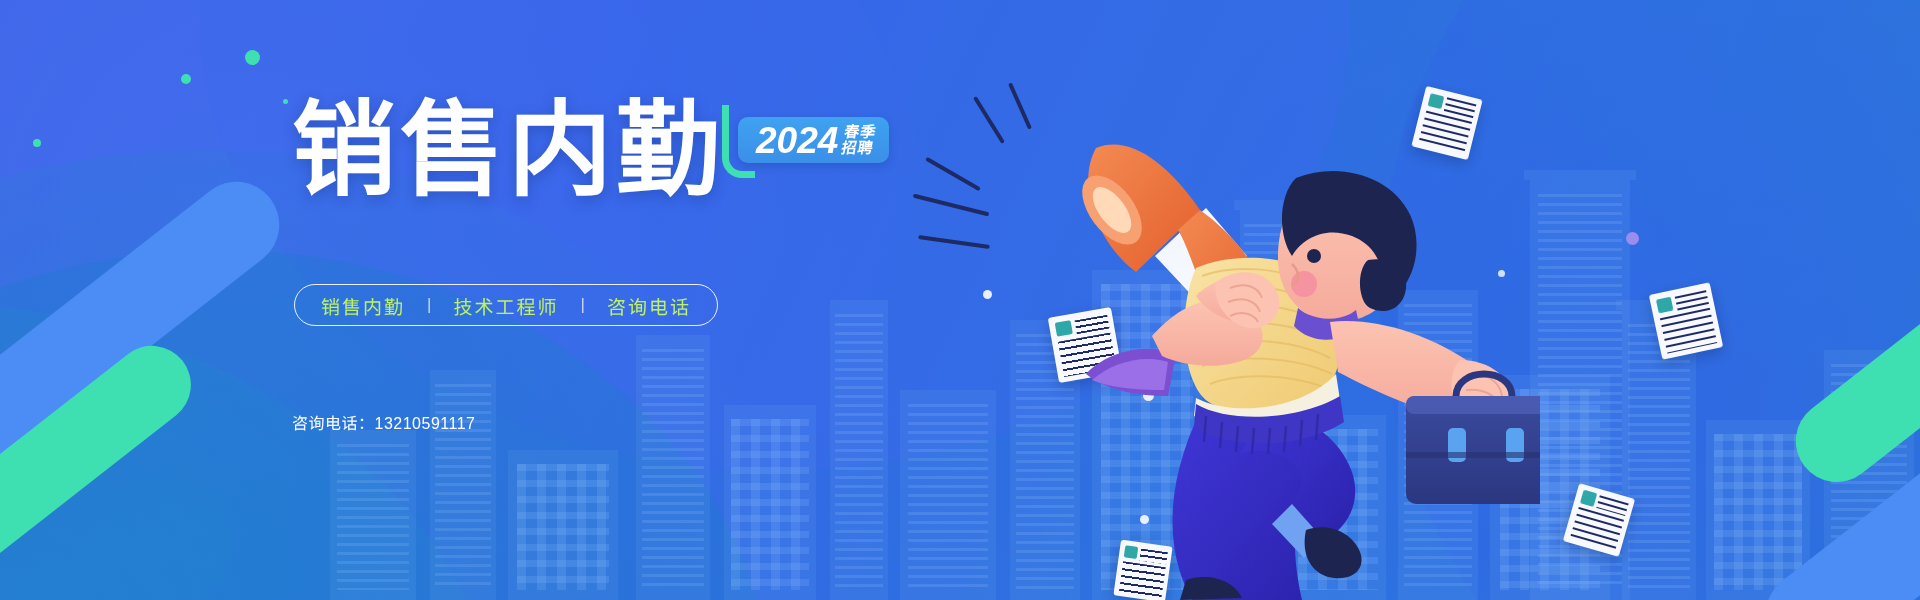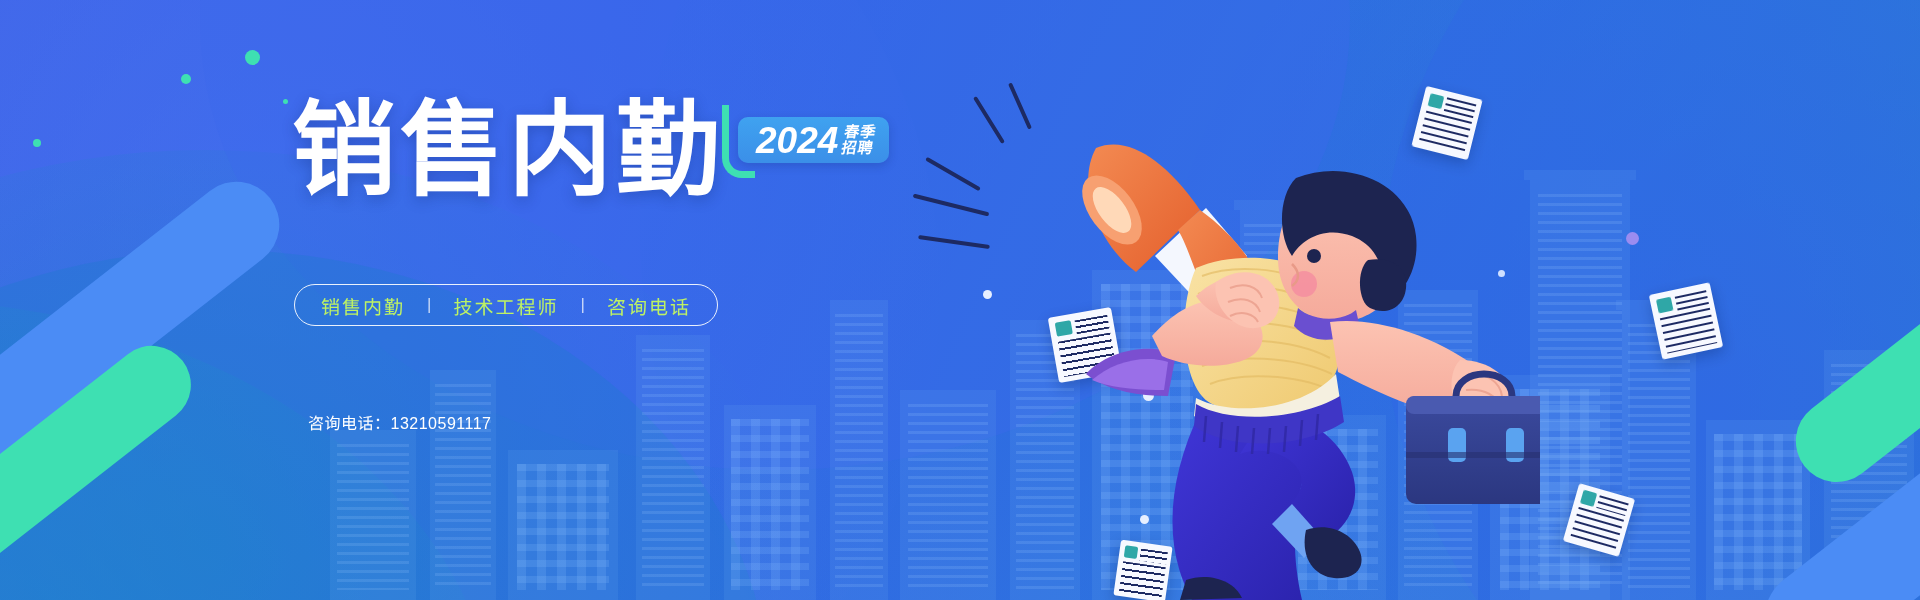--- a/index.html
+++ b/index.html
@@ -92,21 +92,21 @@
   .jobs-pill{
     position:absolute;left:294px;top:284px;
     height:40px;display:inline-flex;align-items:center;
     padding:0 26px;border:1.5px solid rgba(255,255,255,.9);
     border-radius:999px;
   }
   .jobs-pill span.job{font-size:19px;color:#bef264;letter-spacing:2px;}
   .jobs-pill span.sep{font-size:17px;color:rgba(255,255,255,.72);margin:0 22px;}
 
   .contact{
-    position:absolute;left:308px;top:410px;
+    position:absolute;left:292px;top:410px;
     display:flex;align-items:center;white-space:nowrap;
   }
   .contact .c-item{font-size:16px;color:#ffffff;letter-spacing:.5px;}
   .contact .c-gap{width:28px;}
 
   
   .char{position:absolute;left:900px;top:60px;width:640px;height:540px;}
   .sound-line{position:absolute;height:4px;background:#1d2a63;border-radius:2px;}
 
   

